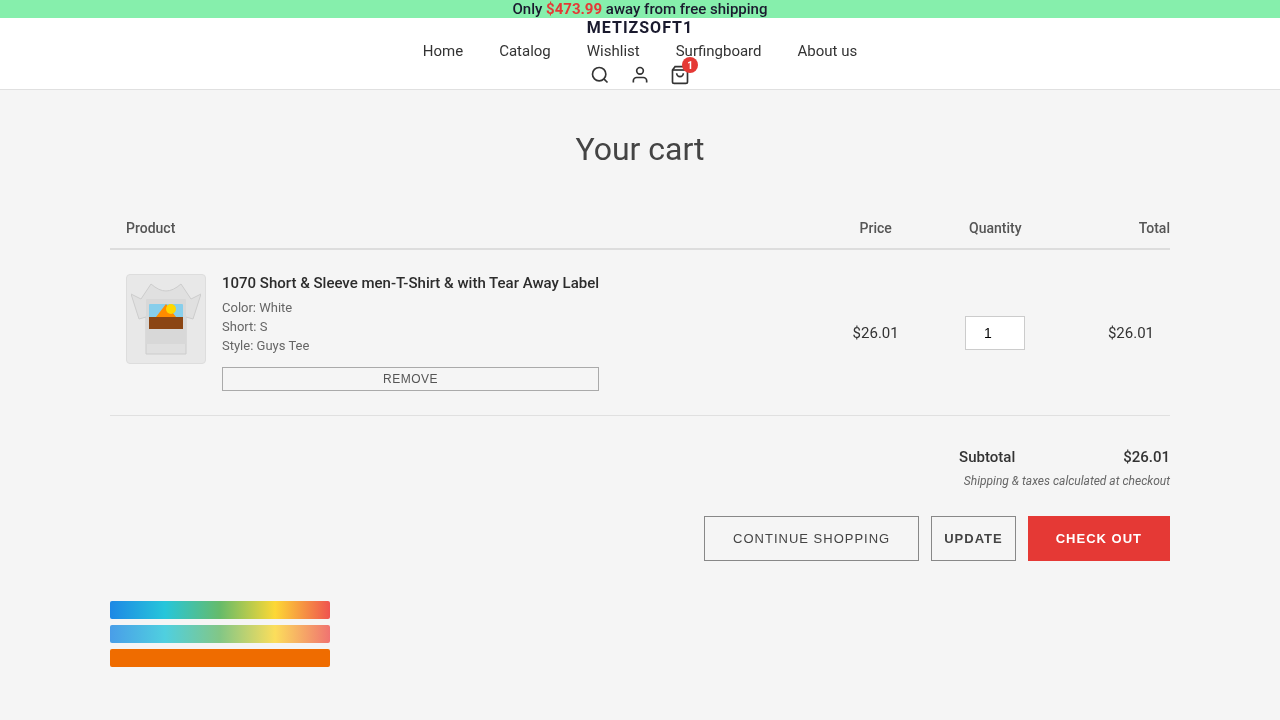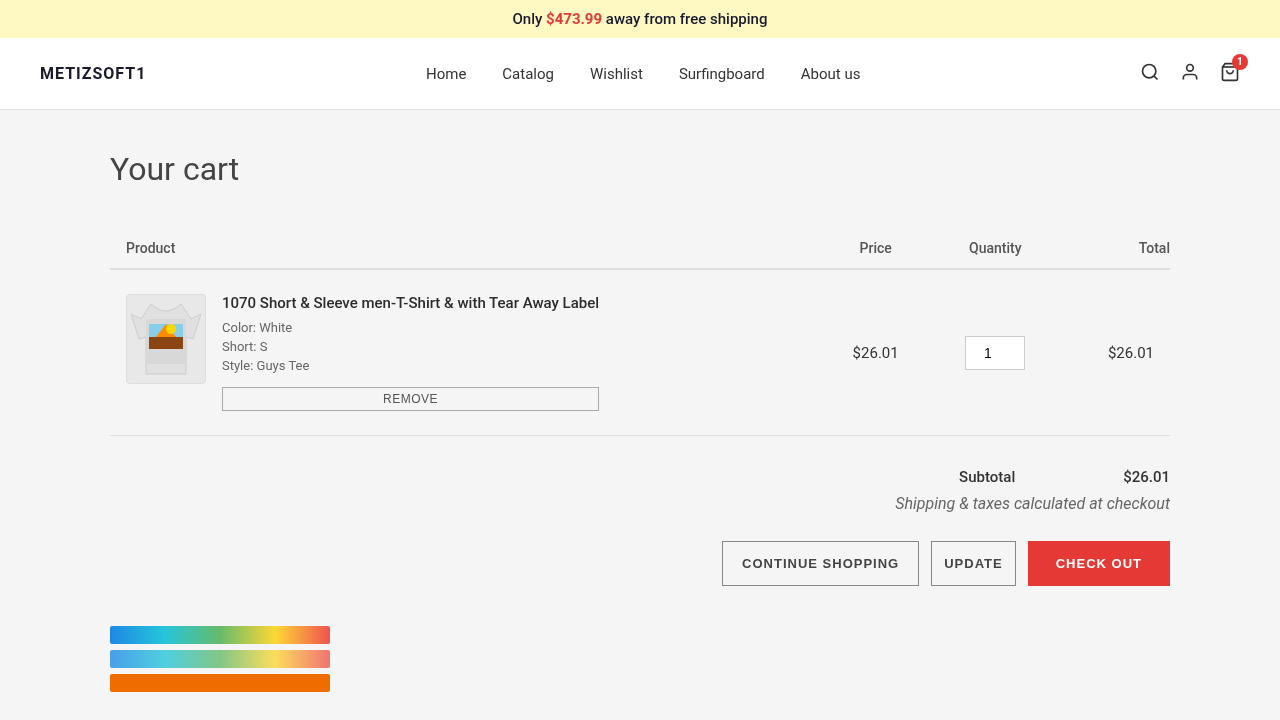--- a/index.html
+++ b/index.html
@@ -1,37 +1,37 @@
 <!DOCTYPE html>
 <html><head>
   <meta charset="utf-8">
   <style>
     * { margin: 0; padding: 0; box-sizing: border-box; }
     body { font-family: -apple-system, BlinkMacSystemFont, 'Segoe UI', Roboto, sans-serif; background: #f5f5f5; color: #333; }
 
     
     .top-banner {
-      background: #fef9c3;
+      background: #86efac;
       text-align: center;
-      padding: 10px;
       font-size: 15px;
       color: #1a1a2e;
       font-weight: 500;
     }
     .top-banner .amount { color: #e53935; font-weight: 700; }
 
     
     header {
       background: #fff;
       border-bottom: 1px solid #e0e0e0;
       padding: 0 40px;
       display: flex;
       align-items: center;
       justify-content: space-between;
       height: 72px;
+      flex-direction: column;
     }
     .logo {
       font-size: 16px;
       font-weight: 700;
       letter-spacing: 1px;
       color: #1a1a2e;
       text-transform: uppercase;
     }
     nav { display: flex; gap: 36px; align-items: flex-end; }
     nav a {
@@ -63,21 +63,21 @@
       font-weight: 700;
     }
 
     
     main {
       max-width: 1100px;
       margin: 0 auto;
       padding: 40px 20px 60px;
     }
     .page-title {
-      text-align: left;
+      text-align: center;
       font-size: 32px;
       font-weight: 400;
       color: #444;
       margin-bottom: 40px;
     }
 
     
     .cart-table {
       width: 100%;
       border-collapse: collapse;
@@ -160,35 +160,35 @@
     }
     .subtotal-row {
       display: flex;
       gap: 108px;
       font-size: 15px;
       color: #333;
     }
     .subtotal-label { font-weight: 500; }
     .subtotal-value { font-weight: 500; }
     .shipping-note {
-      font-size: 16px;
+      font-size: 12px;
       color: #666;
       font-style: italic;
     }
     .cart-actions {
       margin-top: 20px;
       display: flex;
       gap: 12px;
     }
     .btn-continue {
-      padding: 14px 19px;
+      padding: 14px 28px;
       border: 1px solid #888;
       background: transparent;
       font-size: 13px;
-      font-weight: 700;
+      font-weight: 400;
       letter-spacing: 1px;
       text-transform: uppercase;
       cursor: pointer;
       color: #444;
     }
     .btn-update {
       padding: 14px 12px;
       border: 1px solid #888;
       background: transparent;
       font-size: 13px;

